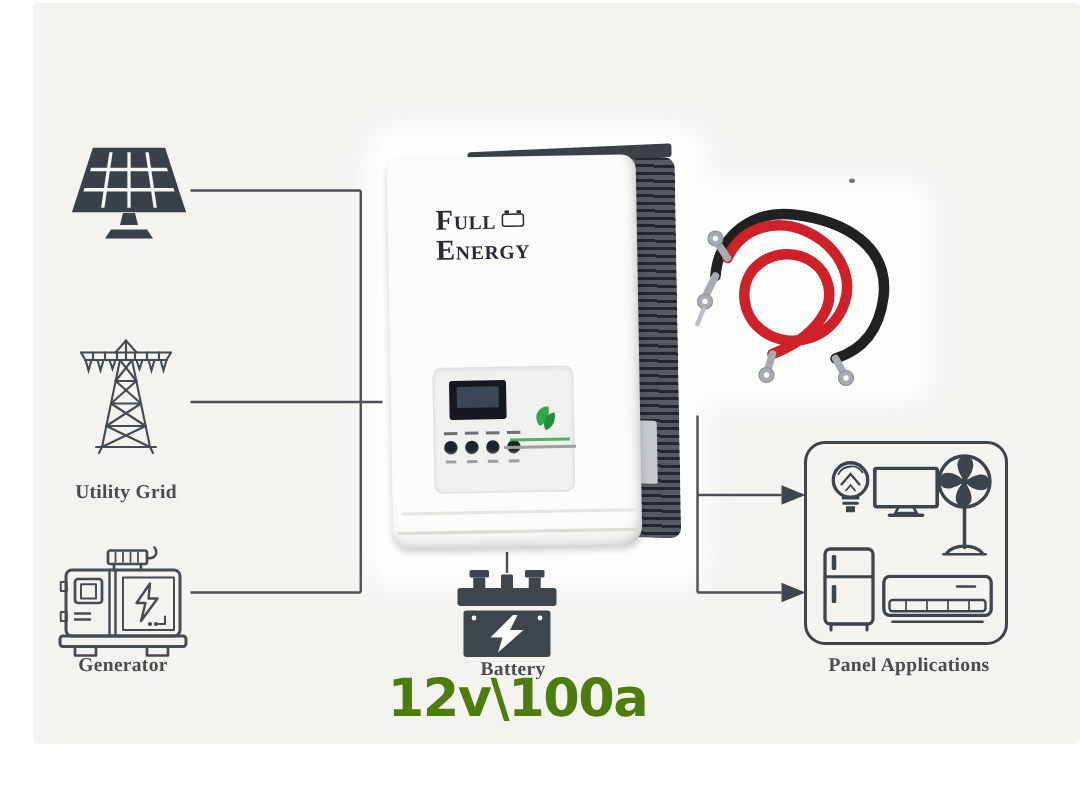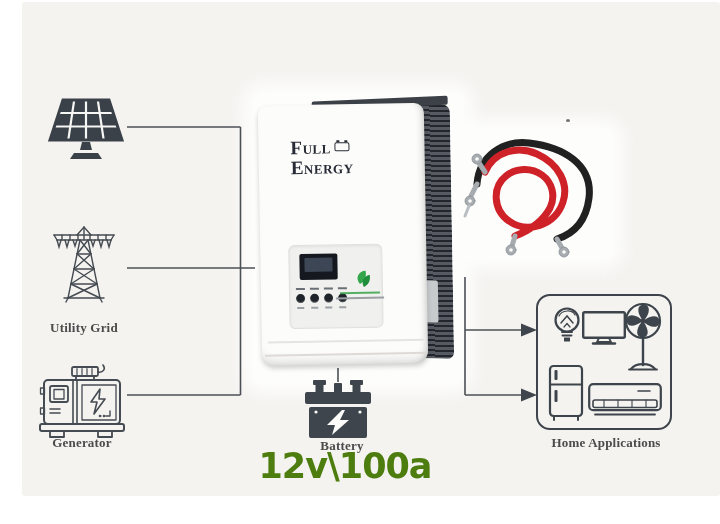--- a/index.html
+++ b/index.html
@@ -282,15 +282,15 @@
     <svg style="left:50px; top:87px;" width="76" height="36" viewBox="0 0 76 36">
       <g stroke="#3e444b" fill="none" stroke-linecap="round">
         <rect x="1.2" y="1.2" width="71.6" height="26" rx="4" stroke-width="2.2"></rect>
         <rect x="5" y="17" width="64" height="7.5" rx="2" stroke-width="1.6"></rect>
         <path d="M16,17 V24.5 M30,17 V24.5 M44,17 V24.5 M58,17 V24.5" stroke-width="1.1"></path>
         <path d="M50,8 H62" stroke-width="1.6"></path>
         <path d="M7,31.5 H67" stroke-width="1.8"></path>
       </g>
     </svg>
   </div>
-  <div class="lbl" style="left:520px; top:435px; width:172px;">Home Applications</div>
+  <div class="lbl" style="left:520px; top:435px; width:172px;">Panel Applications</div>
 
 </div>
 
 </body></html>

